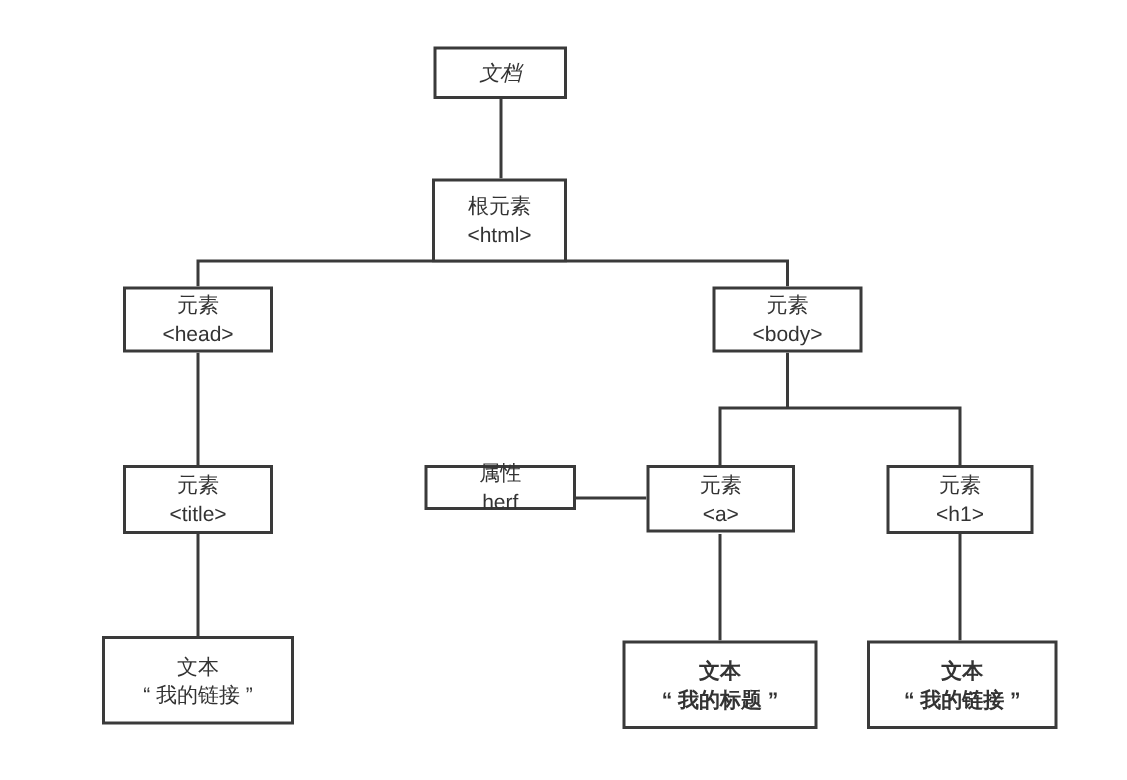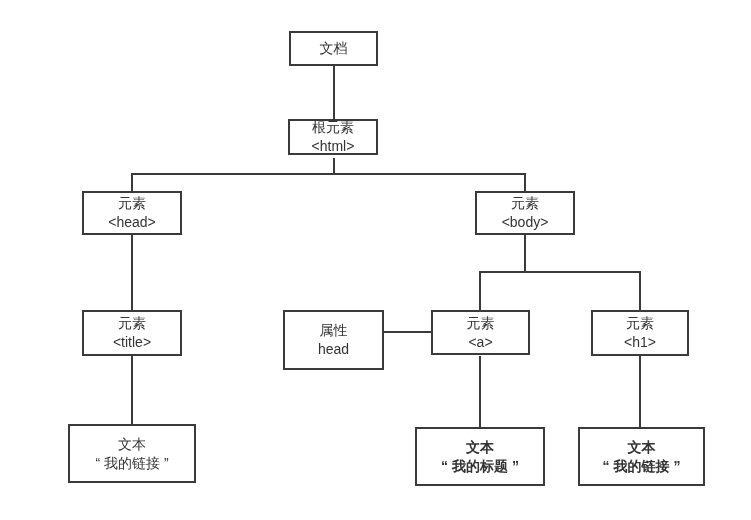--- a/index.html
+++ b/index.html
@@ -39,26 +39,26 @@
     justify-content: center;
     text-align: center;
     font-size: 14px;
     line-height: 19px;
     white-space: nowrap;
   }
   .node.bold {
     font-weight: bold;
   }
   
-  .n-document     { left: 289px; top: 31px;  width: 89px;  height: 35px; }
-  .n-html         { left: 288px; top: 119px; width: 90px;  height: 36px; }
+  .n-document     { left: 289px; top: 31px;  width: 89px;  height: 35px; font-style: italic; }
+  .n-html         { left: 288px; top: 119px; width: 90px;  height: 56px; }
   .n-head         { left: 82px;  top: 191px; width: 100px; height: 44px; }
   .n-body         { left: 475px; top: 191px; width: 100px; height: 44px; }
   .n-title        { left: 82px;  top: 310px; width: 100px; height: 46px; }
-  .n-attr         { left: 283px; top: 310px; width: 101px; height: 60px; }
+  .n-attr         { left: 283px; top: 310px; width: 101px; height: 30px; }
   .n-a            { left: 431px; top: 310px; width: 99px;  height: 45px; }
   .n-h1           { left: 591px; top: 310px; width: 98px;  height: 46px; }
   .n-text-title   { left: 68px;  top: 424px; width: 128px; height: 59px; }
   .n-text-link    { left: 415px; top: 427px; width: 130px; height: 59px; }
   .n-text-heading { left: 578px; top: 427px; width: 127px; height: 59px; }
 </style>
 </head>
 <body>
 
 <div class="canvas" style="--line-color: #3a3a3a; --text-color: #333333; --bg-color: #ffffff;">
@@ -103,21 +103,21 @@
     <span>&lt;body&gt;</span>
   </div>
 
   <div class="node n-title">
     <span>元素</span>
     <span>&lt;title&gt;</span>
   </div>
 
   <div class="node n-attr">
     <span>属性</span>
-    <span>head</span>
+    <span>herf</span>
   </div>
 
   <div class="node n-a">
     <span>元素</span>
     <span>&lt;a&gt;</span>
   </div>
 
   <div class="node n-h1">
     <span>元素</span>
     <span>&lt;h1&gt;</span>

